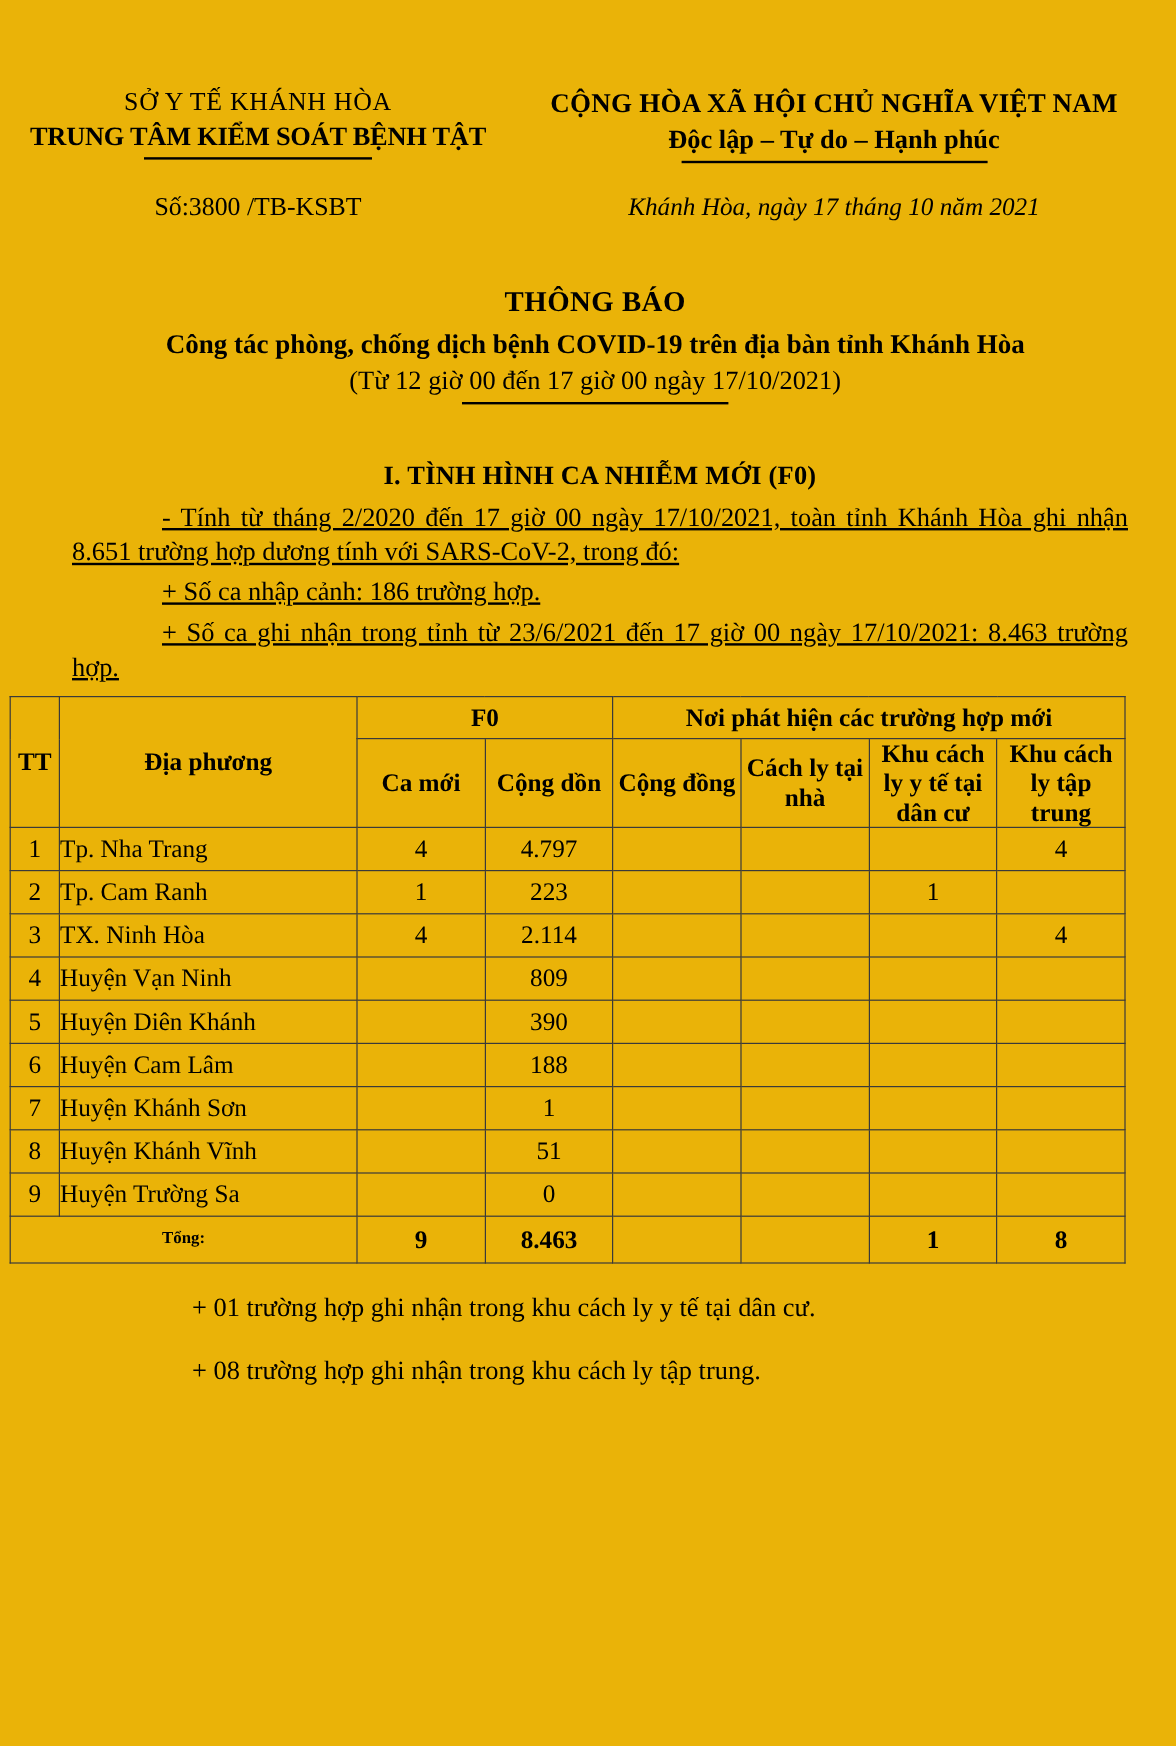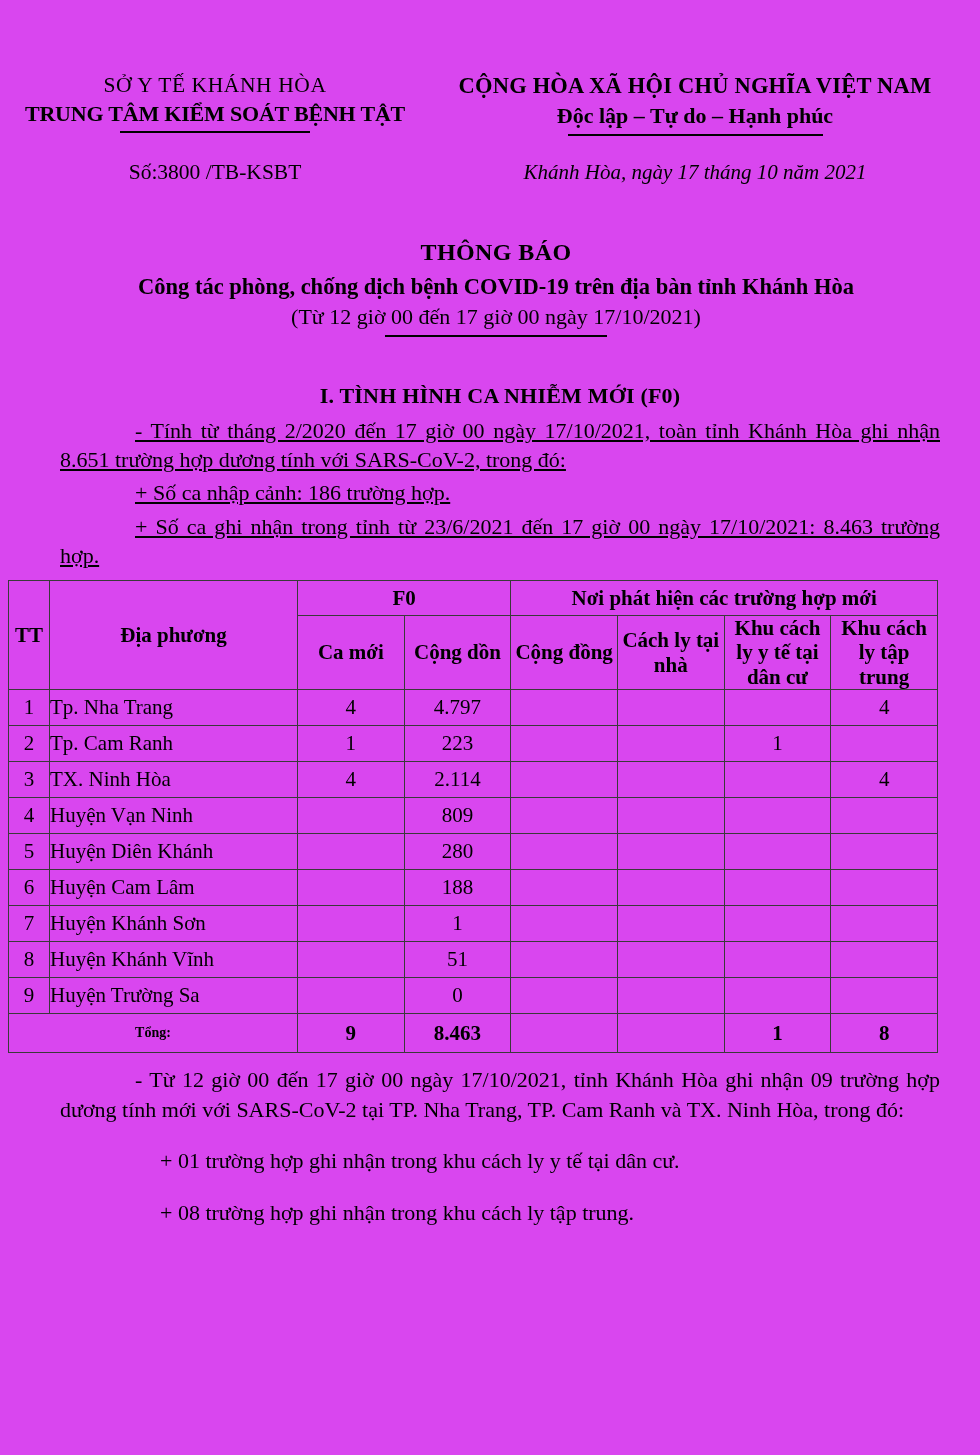--- a/index.html
+++ b/index.html
@@ -4,21 +4,21 @@
 <style>
   html, body {
     margin: 0;
     padding: 0;
     background: #ffffff;
   }
   .page {
     position: relative;
     width: 980px;
     height: 1455px;
-    background: #d946ef;
+    background: #eab308;
     font-family: "Liberation Serif", "DejaVu Serif", serif;
     color: #000000;
     overflow: hidden;
   }
 
   
   .masthead {
     display: flex;
     padding-top: 72px;
   }
@@ -285,21 +285,21 @@
             <td class="c-num">809</td>
             <td class="c-num"></td>
             <td class="c-num"></td>
             <td class="c-num"></td>
             <td class="c-num"></td>
           </tr>
           <tr>
             <td class="c-tt">5</td>
             <td class="c-place">Huyện Diên Khánh</td>
             <td class="c-num"></td>
-            <td class="c-num">280</td>
+            <td class="c-num">390</td>
             <td class="c-num"></td>
             <td class="c-num"></td>
             <td class="c-num"></td>
             <td class="c-num"></td>
           </tr>
           <tr>
             <td class="c-tt">6</td>
             <td class="c-place">Huyện Cam Lâm</td>
             <td class="c-num"></td>
             <td class="c-num">188</td>
@@ -347,18 +347,17 @@
           <td></td>
           <td></td>
           <td>1</td>
           <td>8</td>
         </tr>
       </tfoot>
     </table>
   </div>
 
   <div class="after-table">
-    <p class="para2">- Từ 12 giờ 00 đến 17 giờ 00 ngày 17/10/2021, tỉnh Khánh Hòa ghi nhận 09 trường hợp dương tính mới với SARS-CoV-2 tại TP. Nha Trang, TP. Cam Ranh và TX. Ninh Hòa, trong đó:</p>
     <p class="bullet">+ 01 trường hợp ghi nhận trong khu cách ly y tế tại dân cư.</p>
     <p class="bullet">+ 08 trường hợp ghi nhận trong khu cách ly tập trung.</p>
   </div>
 
 </div>
 
 </body></html>

